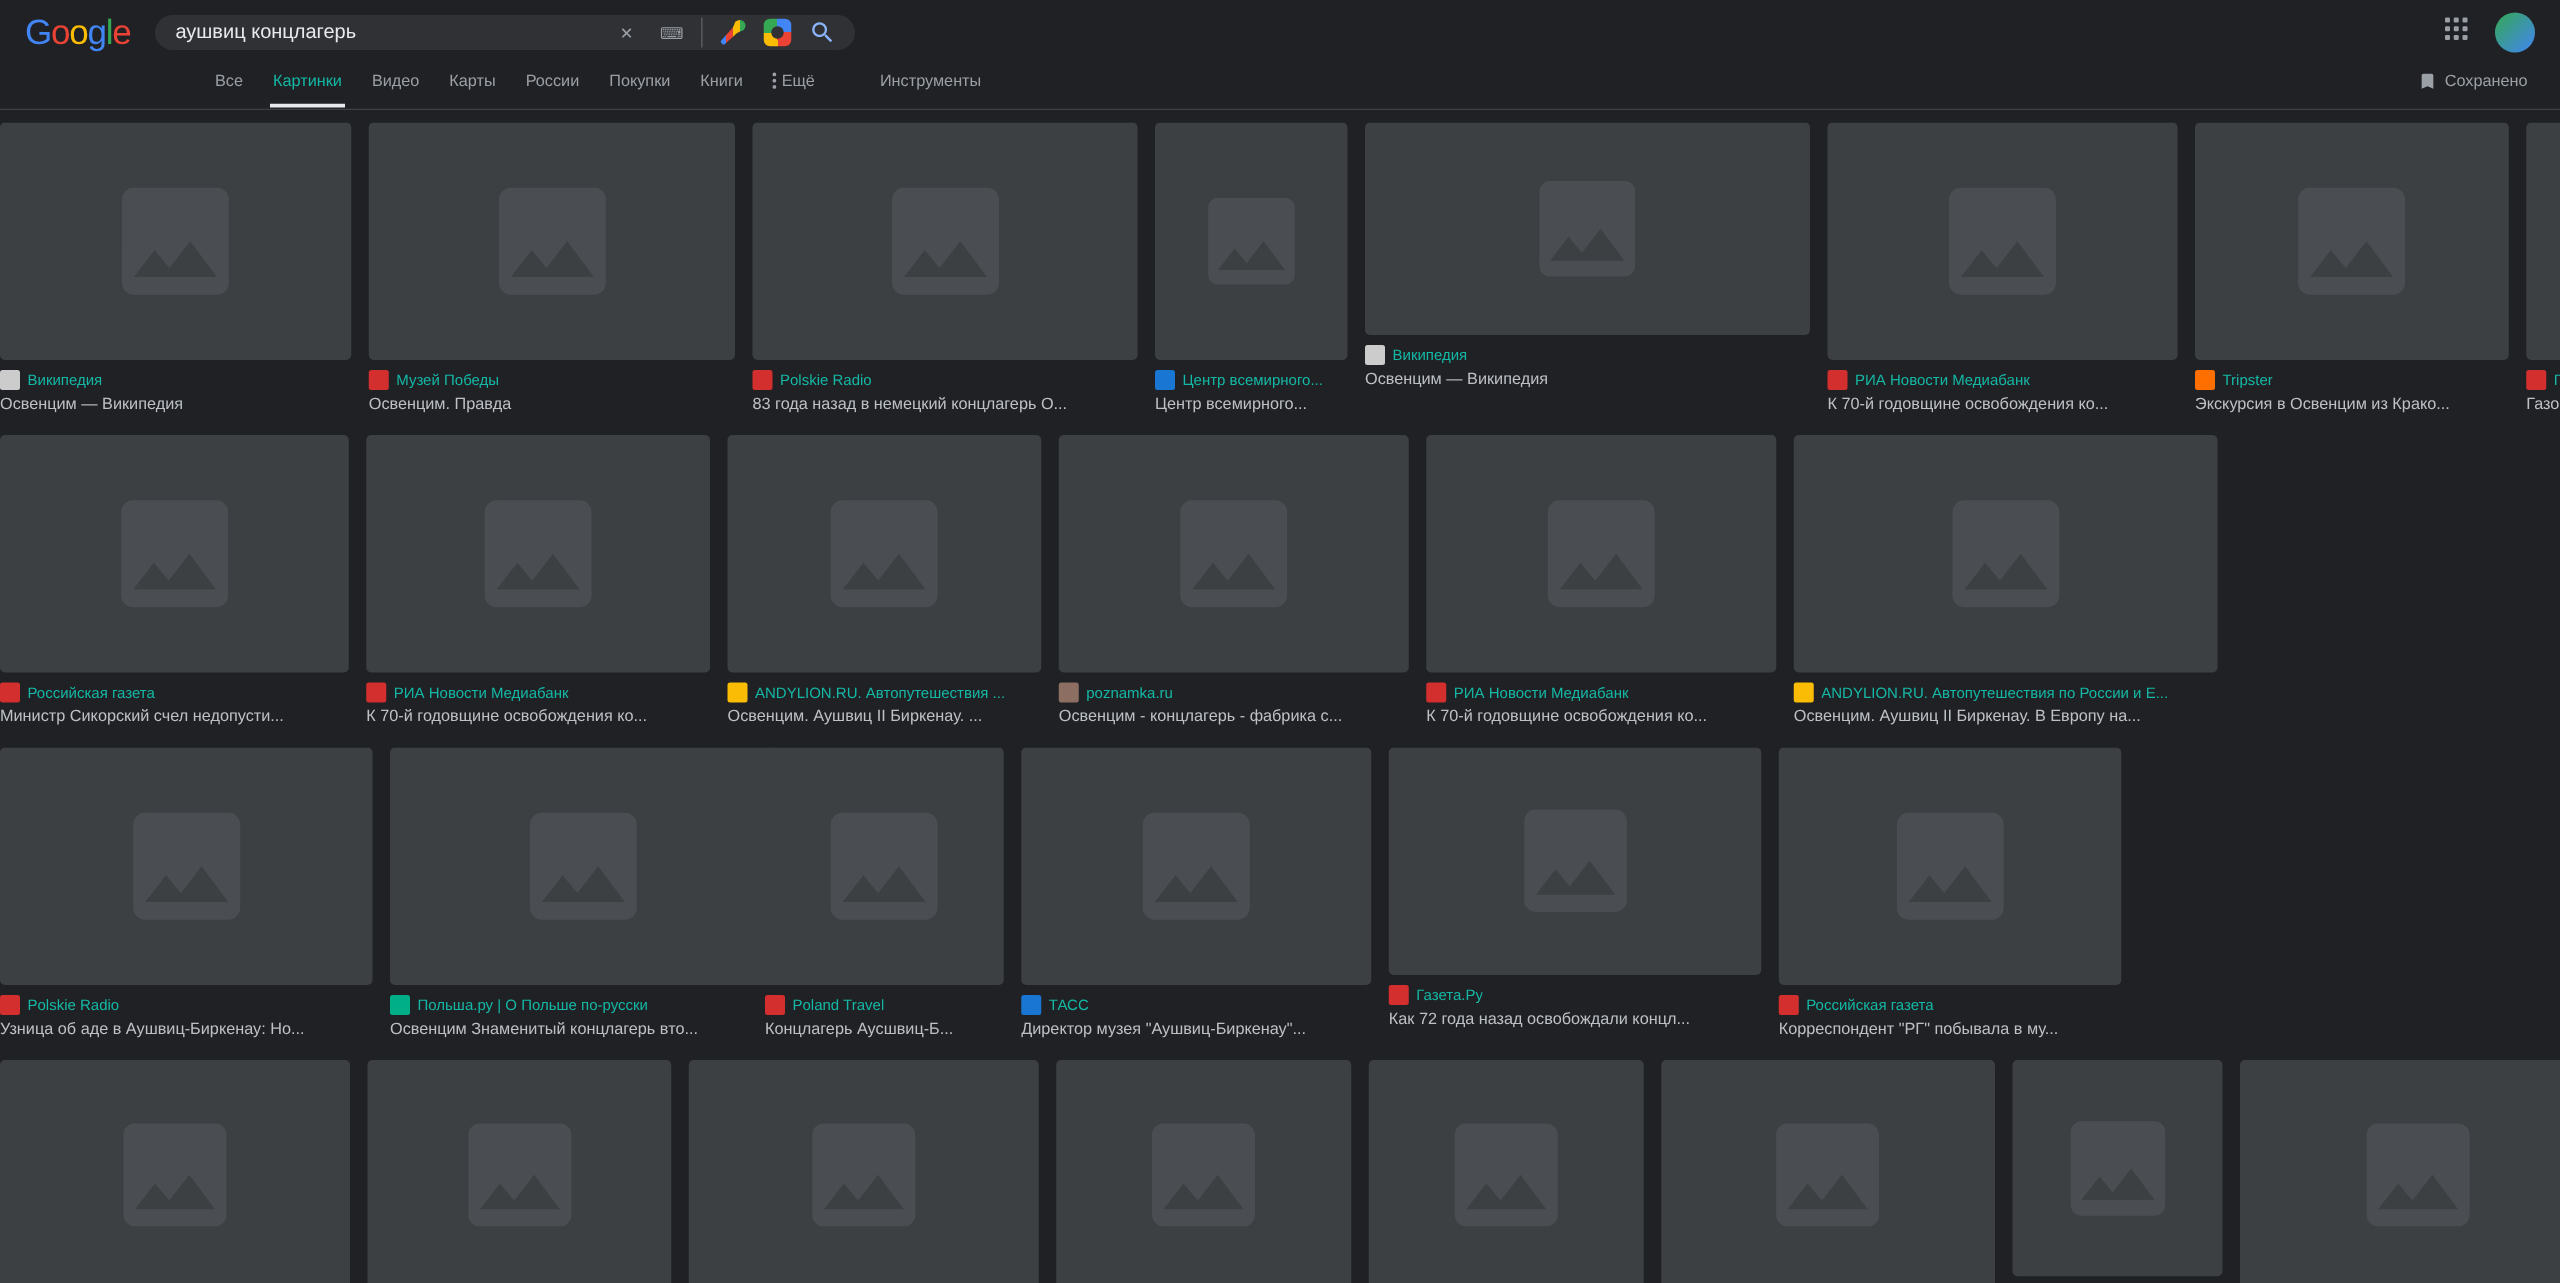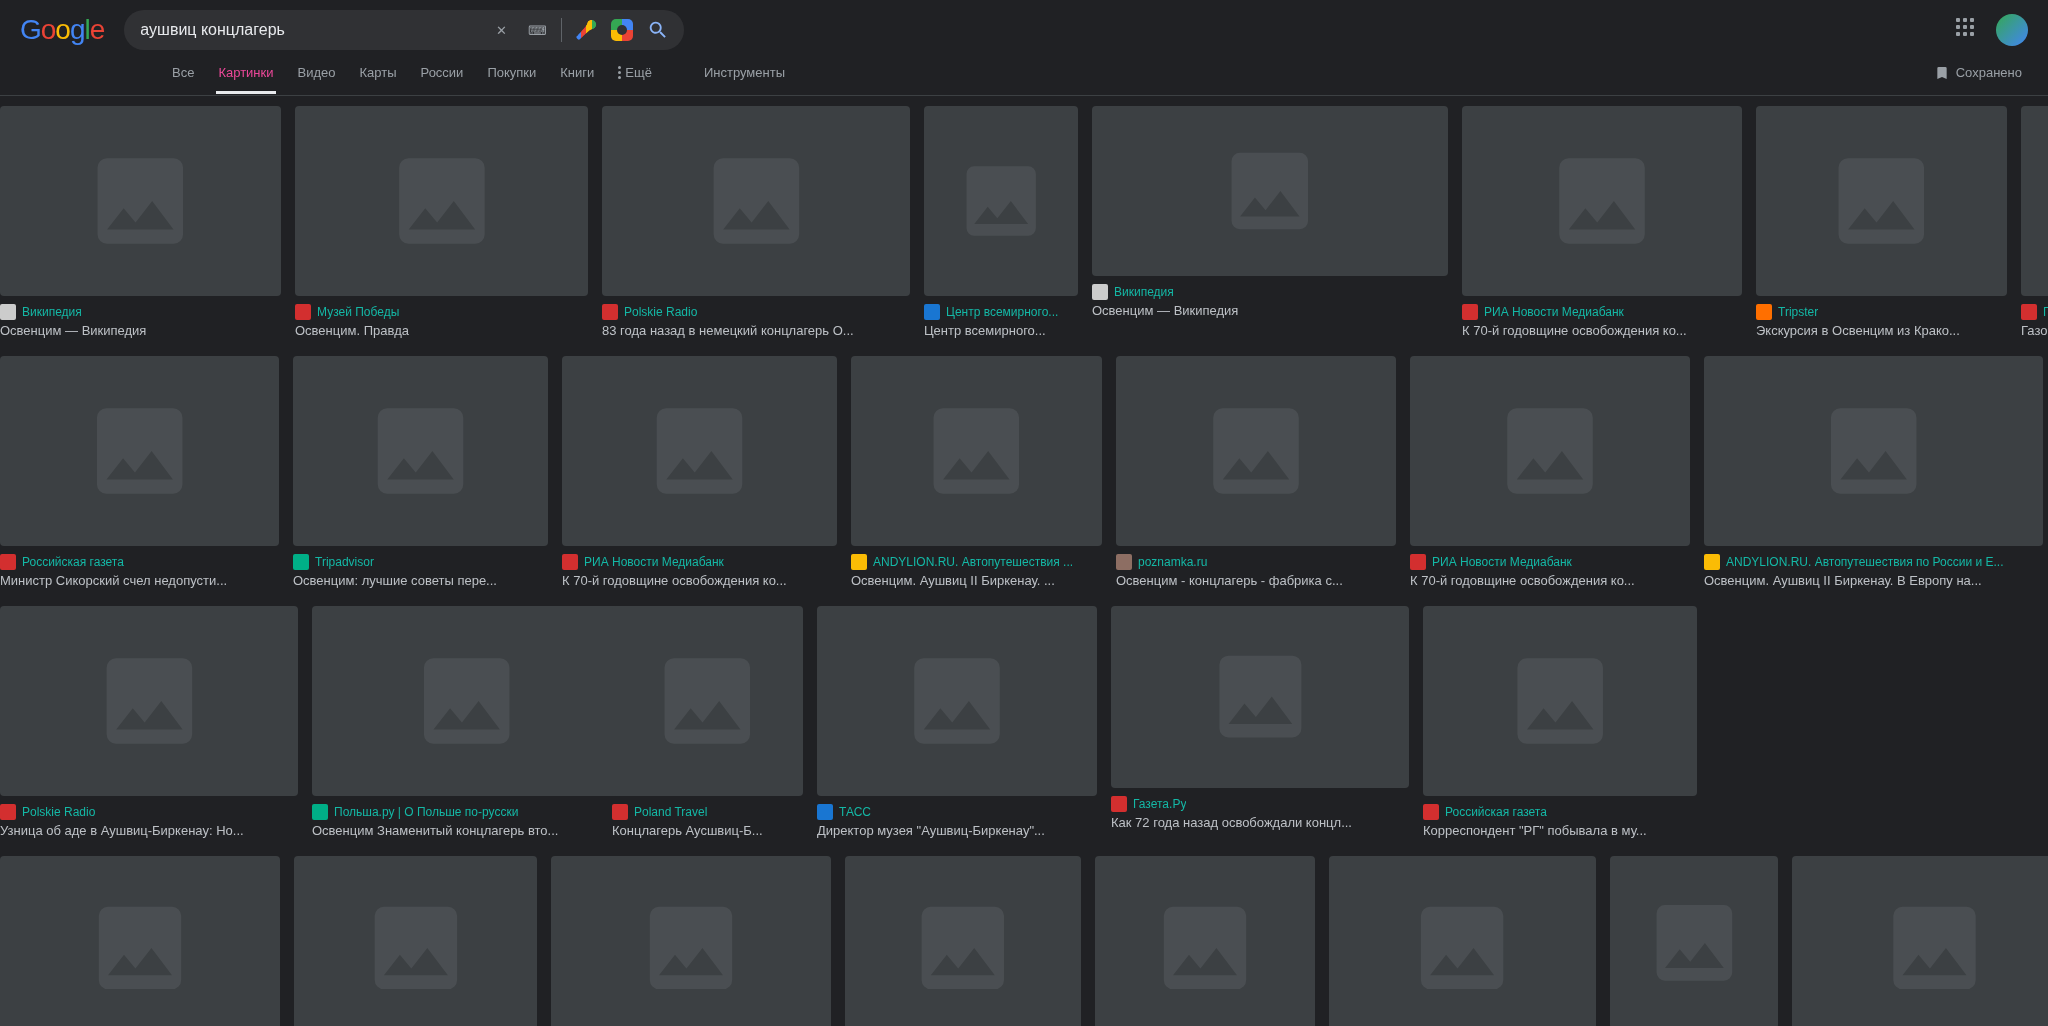--- a/index.html
+++ b/index.html
@@ -1,31 +1,31 @@
 <!DOCTYPE html>
 <html><head>
 <meta charset="utf-8">
 <style>
 * { margin: 0; padding: 0; box-sizing: border-box; }
 body { background: #202124; color: #e8eaed; font-family: Arial, sans-serif; font-size: 13px; overflow-x: hidden; }
 .topbar { display: flex; align-items: center; padding: 10px 20px 0 20px; gap: 20px; }
 .logo { font-size: 28px; font-weight: 500; letter-spacing: -1px; }
 .logo span:nth-child(1){color:#4285f4}.logo span:nth-child(2){color:#ea4335}.logo span:nth-child(3){color:#fbbc05}.logo span:nth-child(4){color:#4285f4}.logo span:nth-child(5){color:#34a853}.logo span:nth-child(6){color:#ea4335}
-.searchbox { display: flex; align-items: center; background: #303134; border-radius: 24px; height: 40px; width: 560px; padding: 0 8px 0 16px; justify-content: space-between; }
+.searchbox { display: flex; align-items: center; background: #303134; border-radius: 24px; height: 28px; width: 560px; padding: 0 8px 0 16px; justify-content: space-between; }
 .searchbox input { flex: 1; background: transparent; border: none; outline: none; color: #e8eaed; font-size: 16px; }
 .searchbox .icon { width: 24px; height: 24px; margin: 0 6px; display: flex; align-items: center; justify-content: center; cursor: pointer; color: #9aa0a6; }
 .searchbox .sep { width: 1px; height: 24px; background: #5f6368; margin: 0 6px; }
 .top-right { margin-left: auto; display: flex; align-items: center; gap: 16px; }
 .apps-icon { width: 24px; height: 24px; display: grid; grid-template-columns: repeat(3,4px); grid-template-rows: repeat(3,4px); gap: 3px; cursor: pointer; }
 .apps-icon div { background: #9aa0a6; border-radius: 1px; }
 .avatar { width: 32px; height: 32px; border-radius: 50%; background: linear-gradient(135deg,#34a853,#4285f4); cursor: pointer; }
 .tabs-row { display: flex; align-items: center; padding: 0 20px 0 160px; border-bottom: 1px solid #3c4043; height: 46px; }
 .tabs { display: flex; gap: 0; }
 .tab { padding: 14px 12px; color: #9aa0a6; cursor: pointer; font-size: 13px; position: relative; }
-.tab.active { color: #ec4899; }
+.tab.active { color: #14b8a6; }
 .tab.active::after { content: ''; position: absolute; bottom: 0; left: 10px; right: 10px; height: 3px; background: #e8eaed; }
 .more { display: flex; align-items: center; gap: 4px; }
 .dots { display: flex; flex-direction: column; gap: 2px; }
 .dots div { width: 3px; height: 3px; background: #9aa0a6; border-radius: 50%; }
 .tools { margin-left: 40px; color: #9aa0a6; cursor: pointer; font-size: 13px; }
 .saved { margin-left: auto; display: flex; align-items: center; gap: 6px; color: #9aa0a6; cursor: pointer; font-size: 13px; padding-right: 6px; }
 .results { padding: 10px 0 0 0; }
 .row { display: flex; gap: 14px; padding: 0 0 18px 0; overflow: hidden; }
 .item { cursor: pointer; flex-shrink: 0; }
 .thumb { background: #3c4043; border-radius: 4px; overflow: hidden; position: relative; display:flex; align-items:center; justify-content:center;}
@@ -204,32 +204,20 @@
           <svg viewBox="0 0 24 24" fill="#9aa0a6">
             <path d="M21 19V5a2 2 0 0 0-2-2H5a2 2 0 0 0-2 2v14a2 2 0 0 0 2 2h14a2 2 0 0 0 2-2zM8.5 13.5l2.5 3 3.5-4.5 4.5 6H5l3.5-4.5z"></path>
           </svg>
         </div>
         <div class="meta">
           <div class="favicon" style="background:#d32f2f"></div>
           <div class="source">Российская газета</div>
         </div>
         <div class="title">Министр Сикорский счел недопусти...</div>
       </div>
-      <div class="item" style="width: 255px;">
-        <div class="thumb" style="width:255px;height:190px">
-          <svg viewBox="0 0 24 24" fill="#9aa0a6">
-            <path d="M21 19V5a2 2 0 0 0-2-2H5a2 2 0 0 0-2 2v14a2 2 0 0 0 2 2h14a2 2 0 0 0 2-2zM8.5 13.5l2.5 3 3.5-4.5 4.5 6H5l3.5-4.5z"></path>
-          </svg>
-        </div>
-        <div class="meta">
-          <div class="favicon" style="background:#00af87"></div>
-          <div class="source">Tripadvisor</div>
-        </div>
-        <div class="title">Освенцим: лучшие советы пере...</div>
-      </div>
       <div class="item" style="width: 275px;">
         <div class="thumb" style="width:275px;height:190px">
           <svg viewBox="0 0 24 24" fill="#9aa0a6">
             <path d="M21 19V5a2 2 0 0 0-2-2H5a2 2 0 0 0-2 2v14a2 2 0 0 0 2 2h14a2 2 0 0 0 2-2zM8.5 13.5l2.5 3 3.5-4.5 4.5 6H5l3.5-4.5z"></path>
           </svg>
         </div>
         <div class="meta">
           <div class="favicon" style="background:#d32f2f"></div>
           <div class="source">РИА Новости Медиабанк</div>
         </div>

